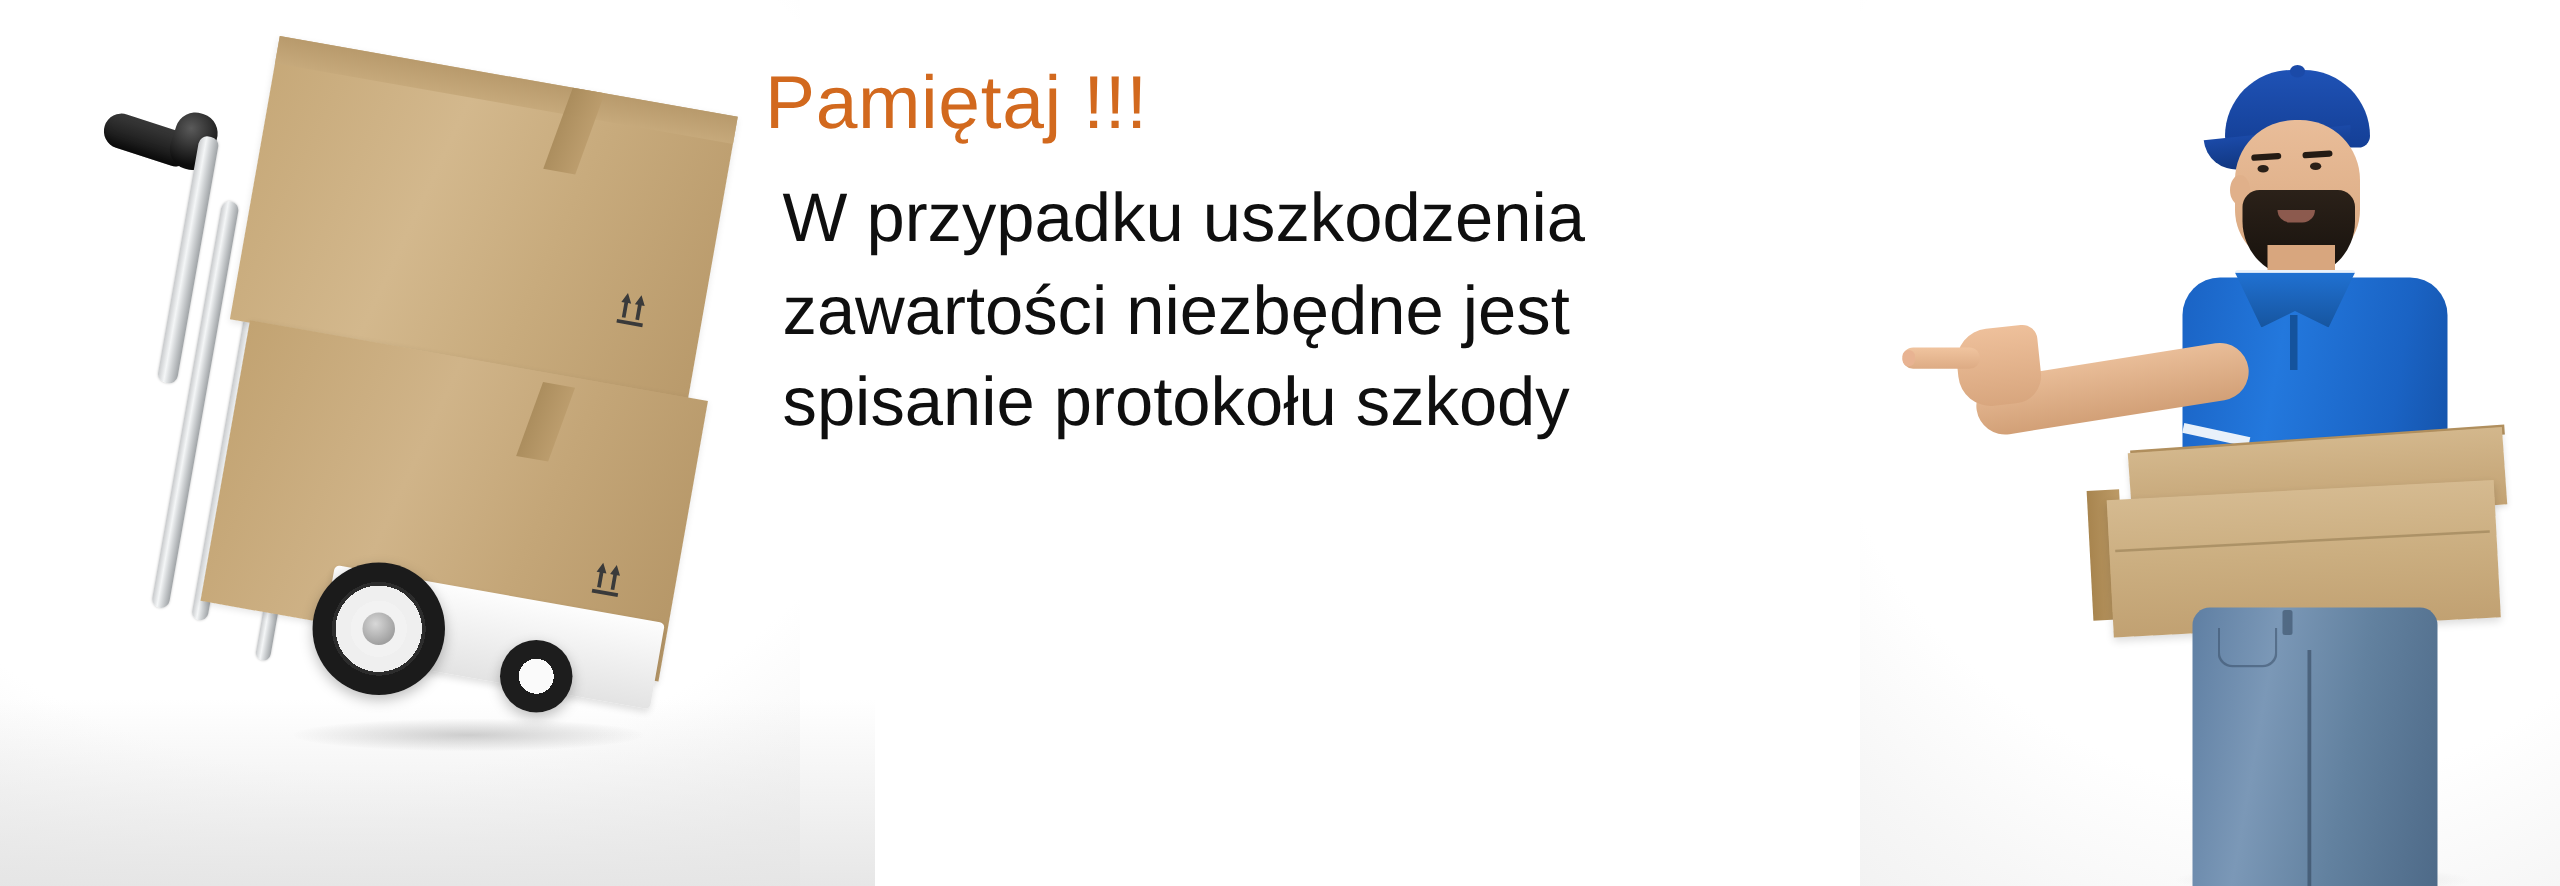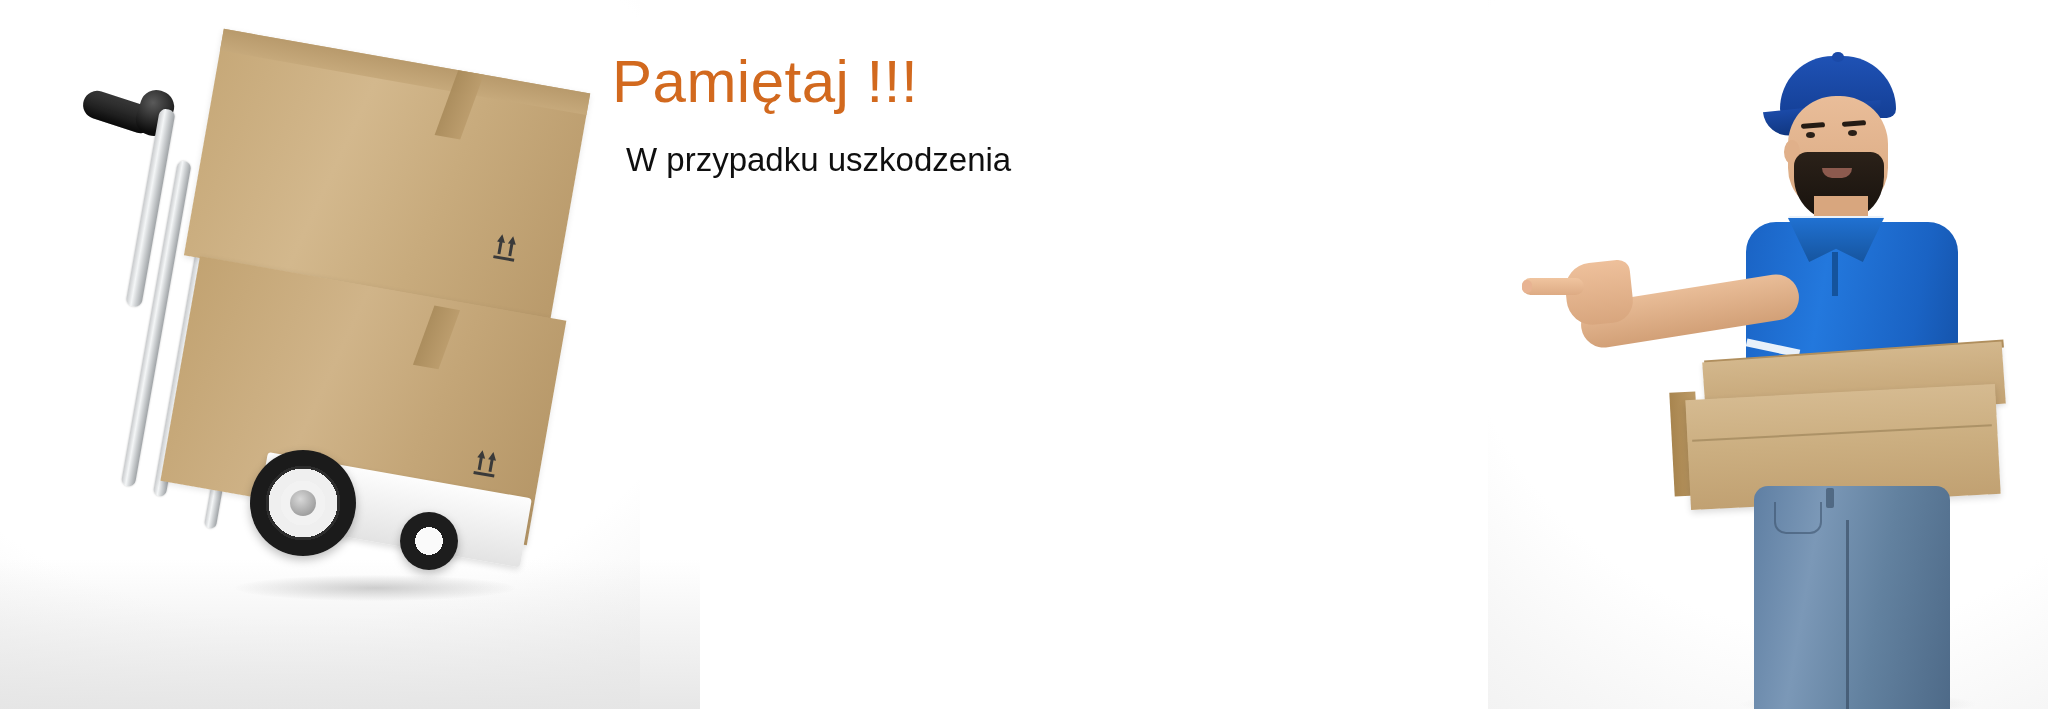--- a/index.html
+++ b/index.html
@@ -20,21 +20,21 @@
   .headline{
     color:#D2691E;font-size:60px;line-height:1.0;font-weight:400;
     letter-spacing:.5px;margin:0 0 6px 0;white-space:nowrap;
   }
   .sub-line{
     color:#D2691E;font-size:40px;line-height:1.28;font-weight:400;
     white-space:nowrap;margin:0;
   }
   .body-block{margin-top:26px;}
   .body-line{
-    color:#0f0f0f;font-size:33px;line-height:1.34;font-weight:400;
+    color:#0f0f0f;font-size:55px;line-height:1.34;font-weight:400;
     white-space:nowrap;margin:0;
   }
   .body-line.indent{padding-left:14px;}
 
   
   .handtruck{position:absolute;left:60px;top:50px;width:540px;height:620px;}
 
   .ht-handle{position:absolute;left:22px;top:48px;width:74px;height:28px;
     background:linear-gradient(to bottom,#3a3a3a,#111);border-radius:14px;
     transform:rotate(18deg);box-shadow:inset -4px -4px 8px rgba(0,0,0,.45);}
@@ -196,20 +196,22 @@
     <div class="ht-wheel-hub"></div>
     <div class="ht-wheel ht-wheel-small"></div>
   </div>
 
   <div class="text-block">
     <h1 class="headline">Pamiętaj !!!</h1>
 
 
     <div class="body-block">
       <p class="body-line indent">W przypadku uszkodzenia</p>
+      <p class="body-line indent">zawartości niezbędne jest</p>
+      <p class="body-line indent">spisanie protokołu szkody</p>
     </div>
   </div>
 
   <div class="courier">
     <div class="c-shadow"></div>
 
     <div class="c-cap"></div>
     <div class="c-cap-button"></div>
     <div class="c-cap-brim"></div>
 

